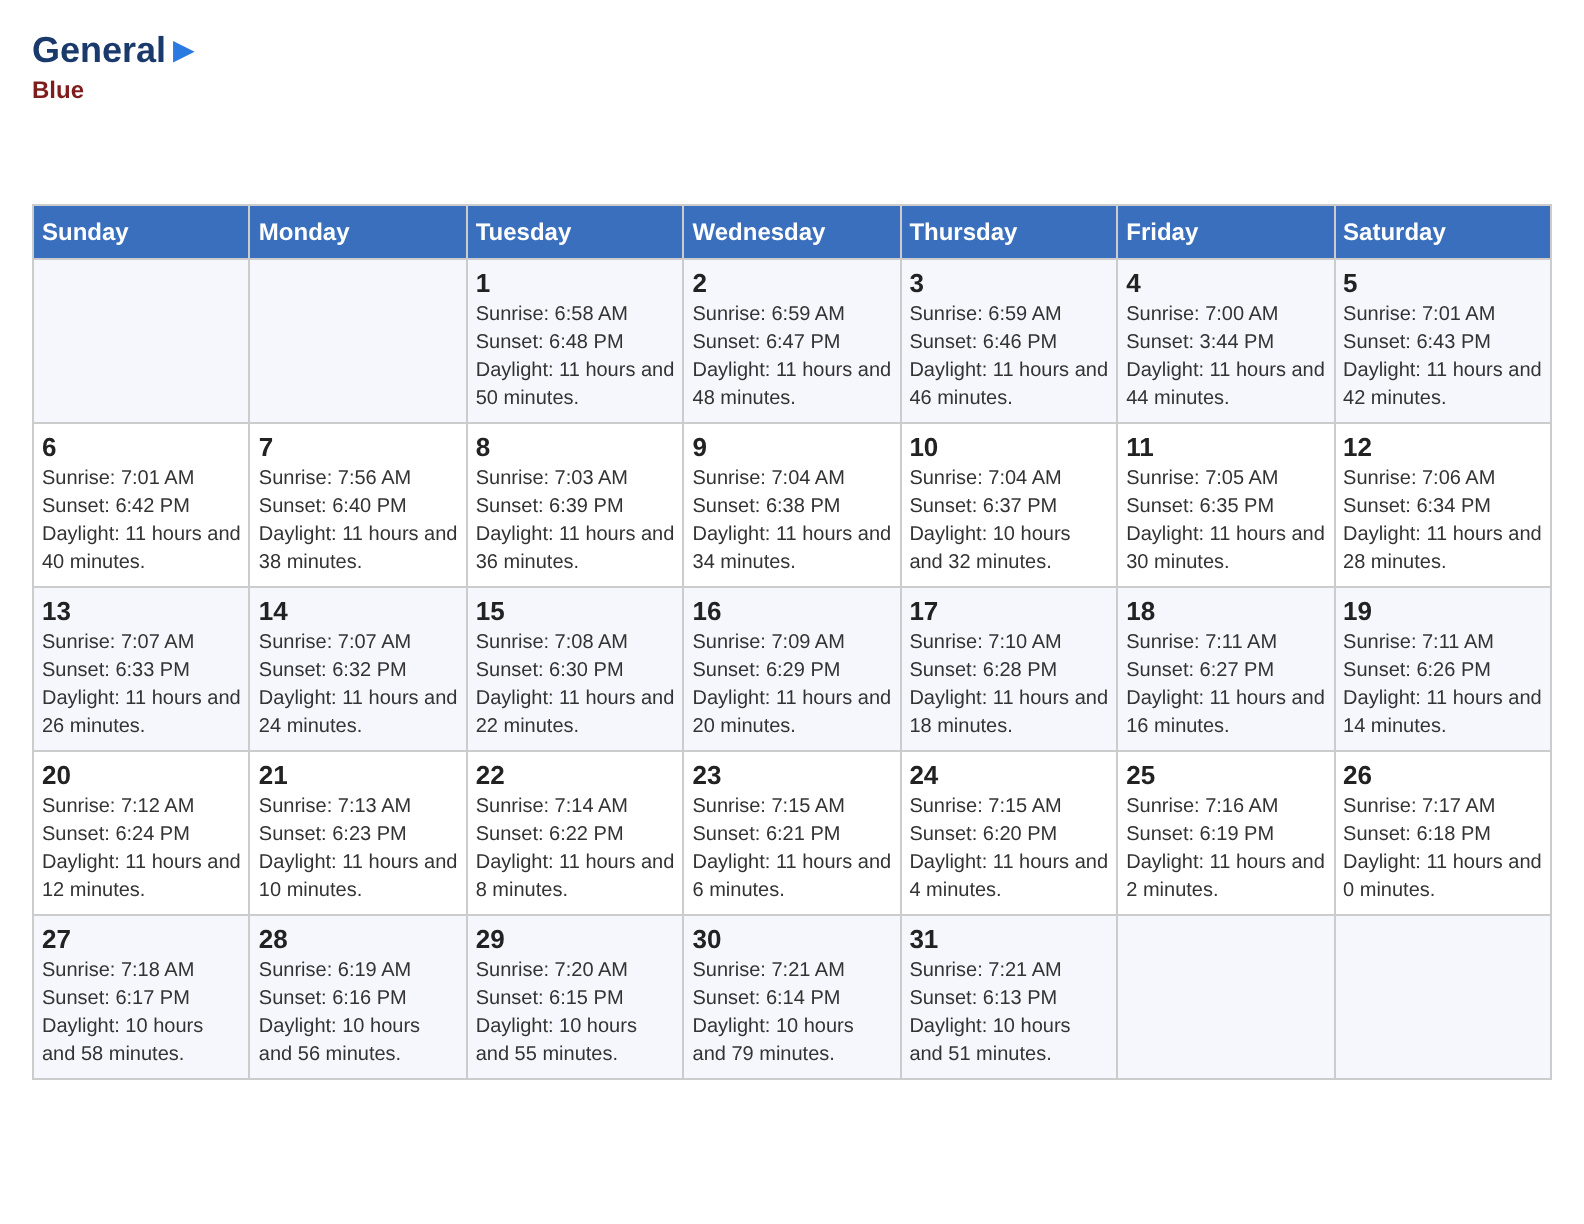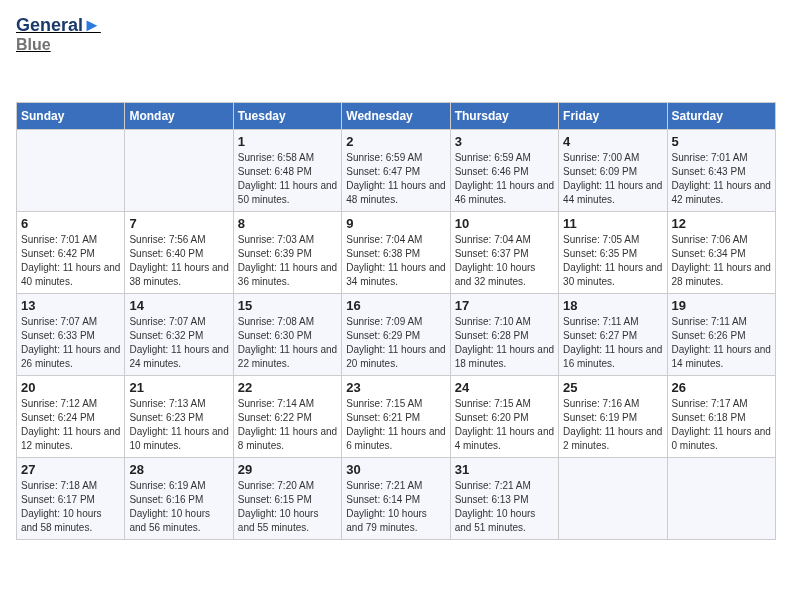--- a/index.html
+++ b/index.html
@@ -13,21 +13,20 @@
     .header {
       display: flex;
       justify-content: space-between;
       align-items: flex-start;
       margin-bottom: 10px;
     }
     .logo {
       display: flex;
       flex-direction: column;
       align-items: flex-start;
-      text-decoration: underline;
     }
     .logo-text {
       font-size: 18px;
       font-weight: bold;
       color: #1a3a6b;
       line-height: 1.1;
     }
     .title-block {
       text-align: right;
     }
@@ -83,21 +82,21 @@
 <body>
 
 <div class="header">
   <div class="logo">
     <div style="display:flex;align-items:center;">
       <span class="logo-text">
         <span style="color:#1a3a6b;">General</span><span style="color:#2a7ae2;">►</span>
       </span>
     </div>
     <div>
-      <span class="logo-text" style="color:#737373;font-size:16px;">Blue</span>
+      <span class="logo-text" style="color:#7f1d1d;font-size:12px;">Blue</span>
     </div>
   </div>
   <div class="title-block">
     <div class="month-title"></div>
     <div class="location"></div>
   </div>
 </div>
 
 <table>
   <thead>
@@ -122,21 +121,21 @@
         <td>
           <span class="day-num">2</span>
           <div class="cell-content"><span>Sunrise: 6:59 AM</span><br><span>Sunset: 6:47 PM</span><br><span>Daylight: 11 hours and 48 minutes.</span></div>
         </td>
         <td>
           <span class="day-num">3</span>
           <div class="cell-content"><span>Sunrise: 6:59 AM</span><br><span>Sunset: 6:46 PM</span><br><span>Daylight: 11 hours and 46 minutes.</span></div>
         </td>
         <td>
           <span class="day-num">4</span>
-          <div class="cell-content"><span>Sunrise: 7:00 AM</span><br><span>Sunset: 6:09 PM</span><br><span>Daylight: 11 hours and 44 minutes.</span></div>
+          <div class="cell-content"><span>Sunrise: 7:00 AM</span><br><span>Sunset: 3:44 PM</span><br><span>Daylight: 11 hours and 44 minutes.</span></div>
         </td>
         <td>
           <span class="day-num">5</span>
           <div class="cell-content"><span>Sunrise: 7:01 AM</span><br><span>Sunset: 6:43 PM</span><br><span>Daylight: 11 hours and 42 minutes.</span></div>
         </td>
       </tr>
       <tr>
         <td>
           <span class="day-num">6</span>
           <div class="cell-content"><span>Sunrise: 7:01 AM</span><br><span>Sunset: 6:42 PM</span><br><span>Daylight: 11 hours and 40 minutes.</span></div>

